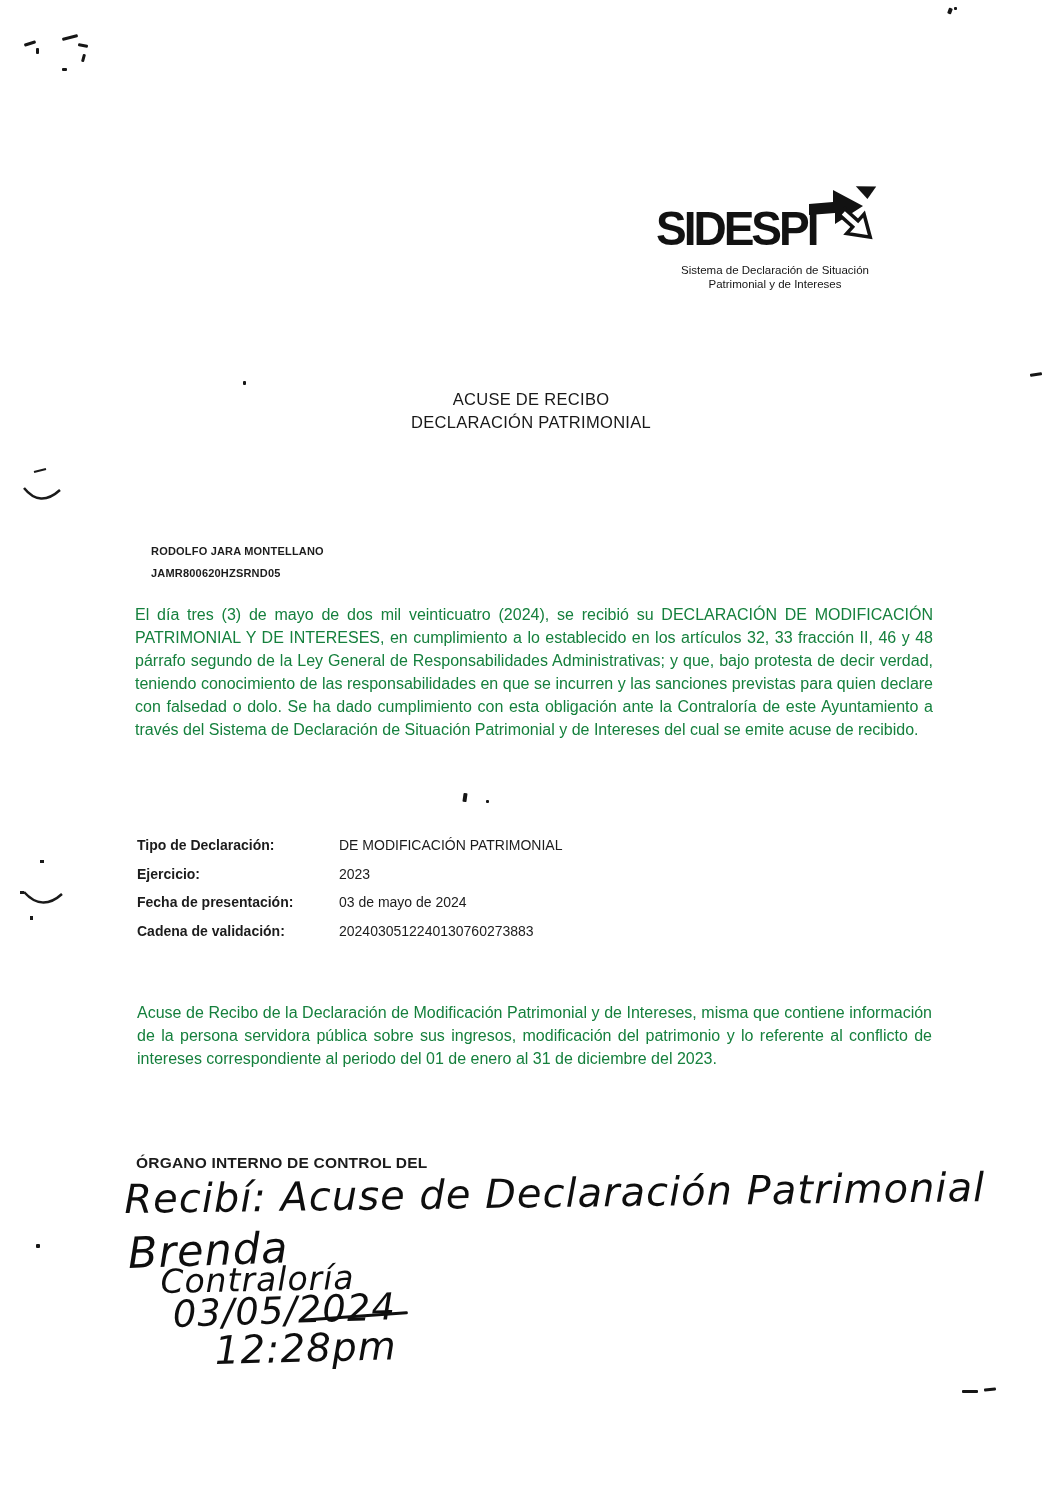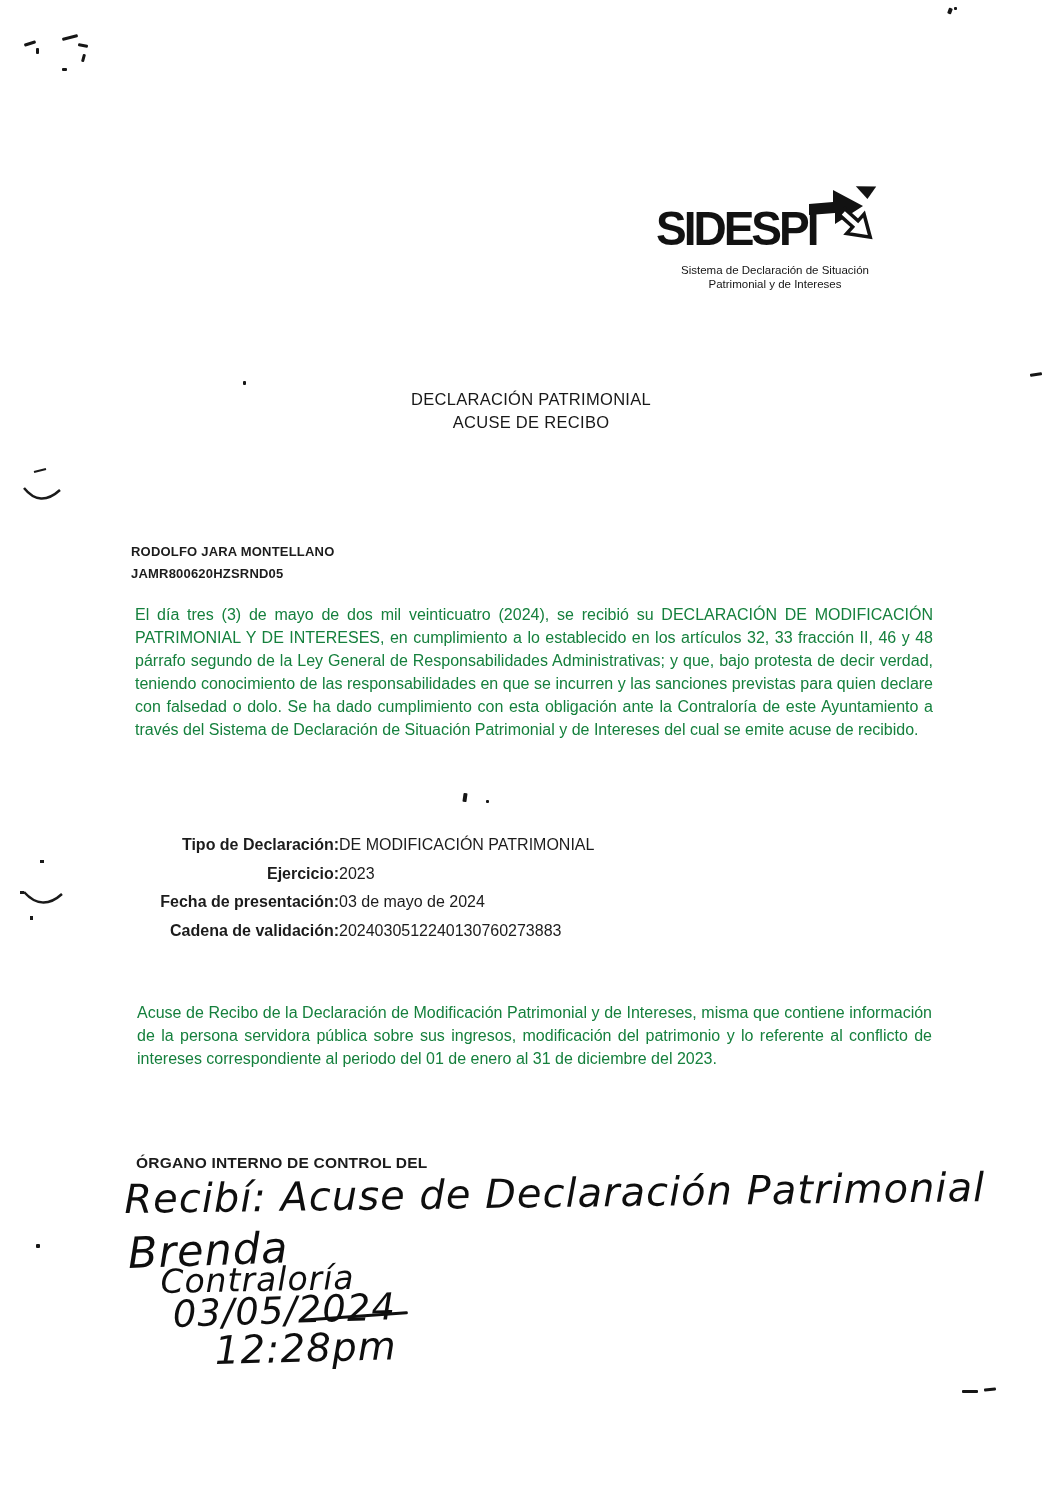--- a/index.html
+++ b/index.html
@@ -26,29 +26,29 @@
     font-size:11.5px; font-weight:normal; line-height:14px; color:#151515;
   }
 
   
   .title {
     left:331px; top:388px; width:400px; text-align:center;
     font-size:16.5px; line-height:22.5px; letter-spacing:0.3px; color:#181818;
   }
 
   
-  .declarant { left:131px; top:541px; font-weight:bold; font-size:13px; line-height:21.5px; letter-spacing:0.2px; }
+  .declarant { left:151px; top:541px; font-weight:bold; font-size:11px; line-height:21.5px; letter-spacing:0.2px; }
 
   
   .para { text-align:justify; font-size:16px; line-height:23px; color:#15803d; }
   .para1 { left:135px; top:603px; width:798px; }
   .para2 { left:137px; top:1001px; width:795px; }
 
   
-  .fields { left:137px; top:831px; font-size:16px; line-height:28.5px; width:640px;text-align:right; }
+  .fields { left:137px; top:831px; font-size:14px; line-height:28.5px; width:640px; }
   .frow { display:flex; }
   .flabel { width:202px; flex:none; font-weight:bold; }
 
   
   .org { left:136px; top:1154px; font-weight:bold; font-size:15.5px; letter-spacing:0.2px; }
 
   
   .hw {
     font-family:"DejaVu Sans", sans-serif; font-style:italic;
     color:#0e0e0e; white-space:nowrap; transform-origin:left top;
@@ -80,22 +80,22 @@
       </svg>
     </div>
   </div>
   <div class="tagline">
     <div>Sistema de Declaración de Situación</div>
     <div>Patrimonial y de Intereses</div>
   </div>
 </div>
 
 <div class="abs title">
+  <div>ACUSE DE RECIBO</div>
   <div>DECLARACIÓN PATRIMONIAL</div>
-  <div>ACUSE DE RECIBO</div>
 </div>
 
 <div class="abs declarant">
   <div>RODOLFO JARA MONTELLANO</div>
   <div>JAMR800620HZSRND05</div>
 </div>
 
 <div class="abs para para1">El día tres (3) de mayo de dos mil veinticuatro (2024), se recibió su DECLARACIÓN DE MODIFICACIÓN PATRIMONIAL Y DE INTERESES, en cumplimiento a lo establecido en los artículos 32, 33 fracción II, 46 y 48 párrafo segundo de la Ley General de Responsabilidades Administrativas; y que, bajo protesta de decir verdad, teniendo conocimiento de las responsabilidades en que se incurren y las sanciones previstas para quien declare con falsedad o dolo. Se ha dado cumplimiento con esta obligación ante la Contraloría de este Ayuntamiento a través del Sistema de Declaración de Situación Patrimonial y de Intereses del cual se emite acuse de recibido.</div>
 
 <div class="abs fields">

